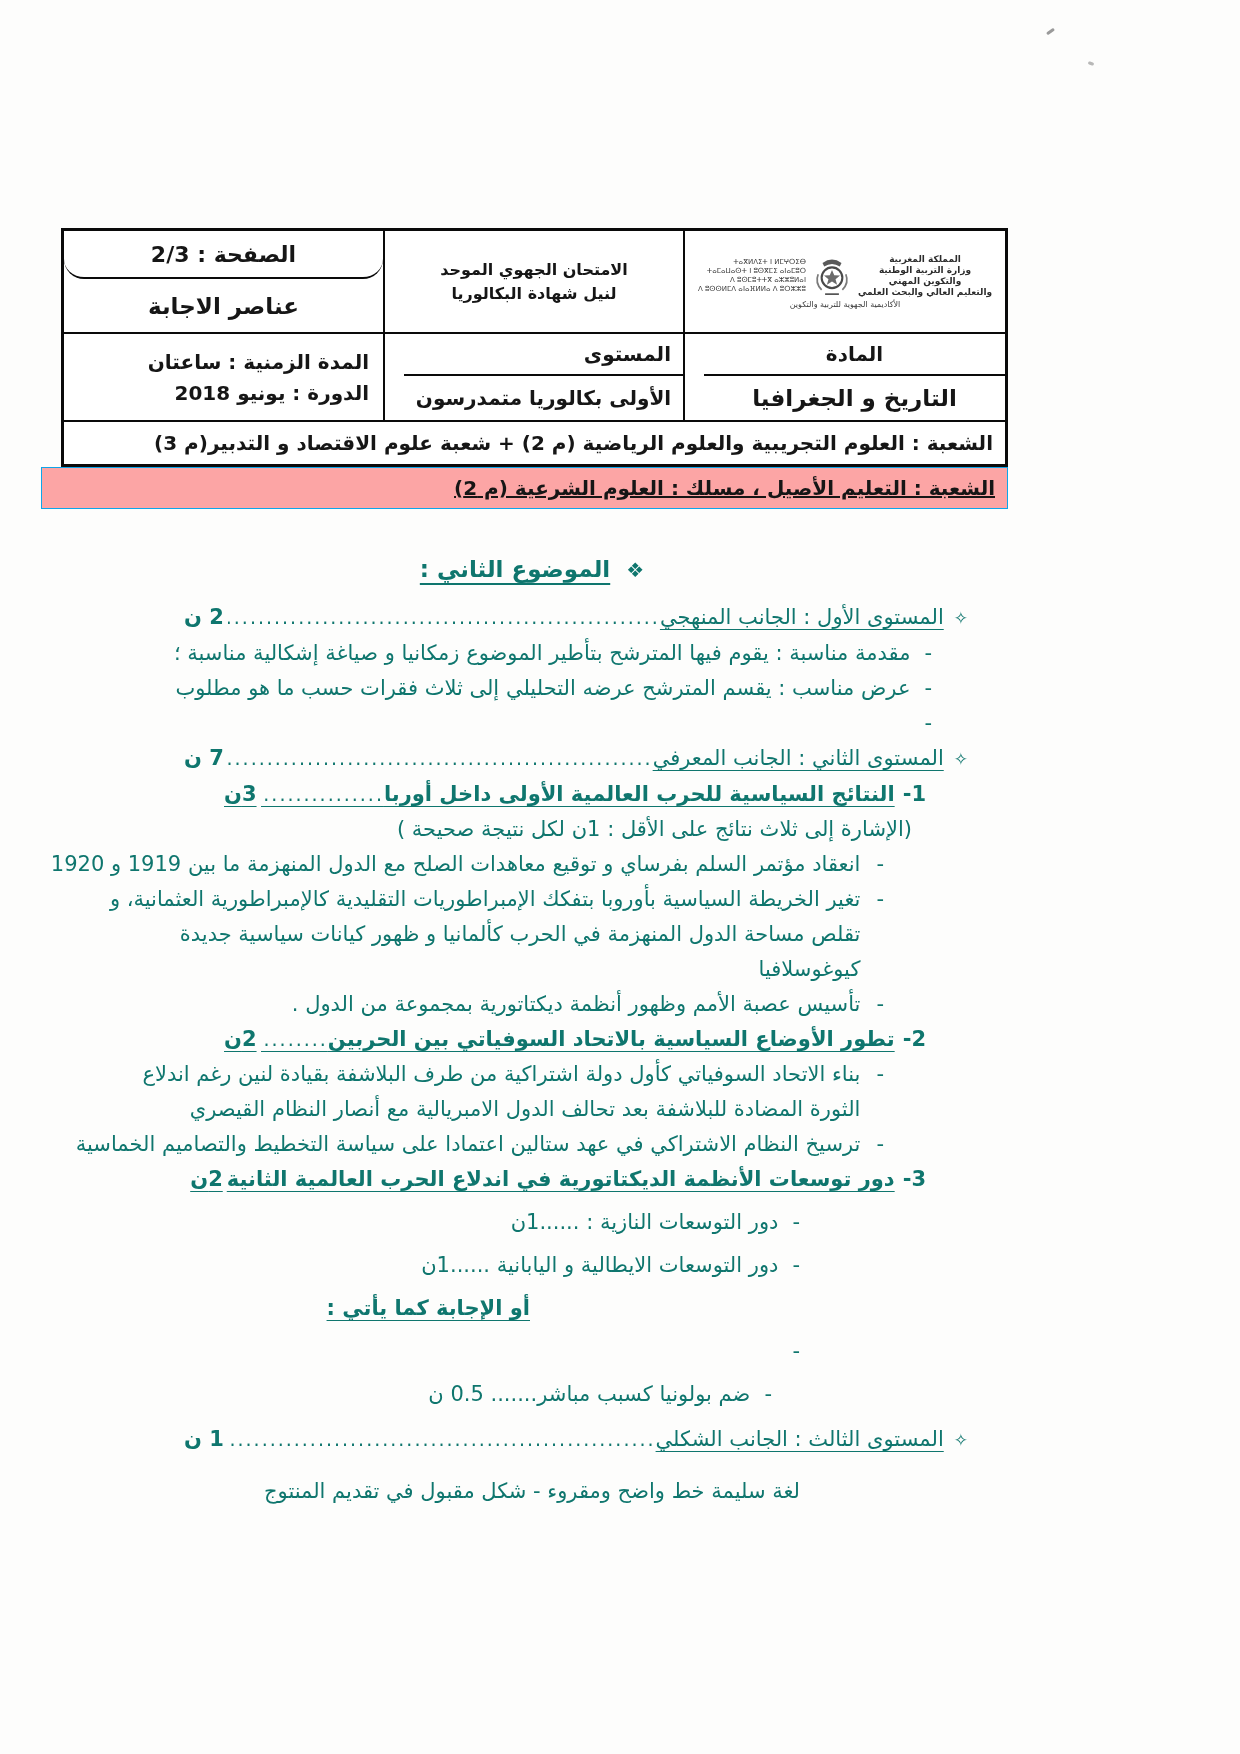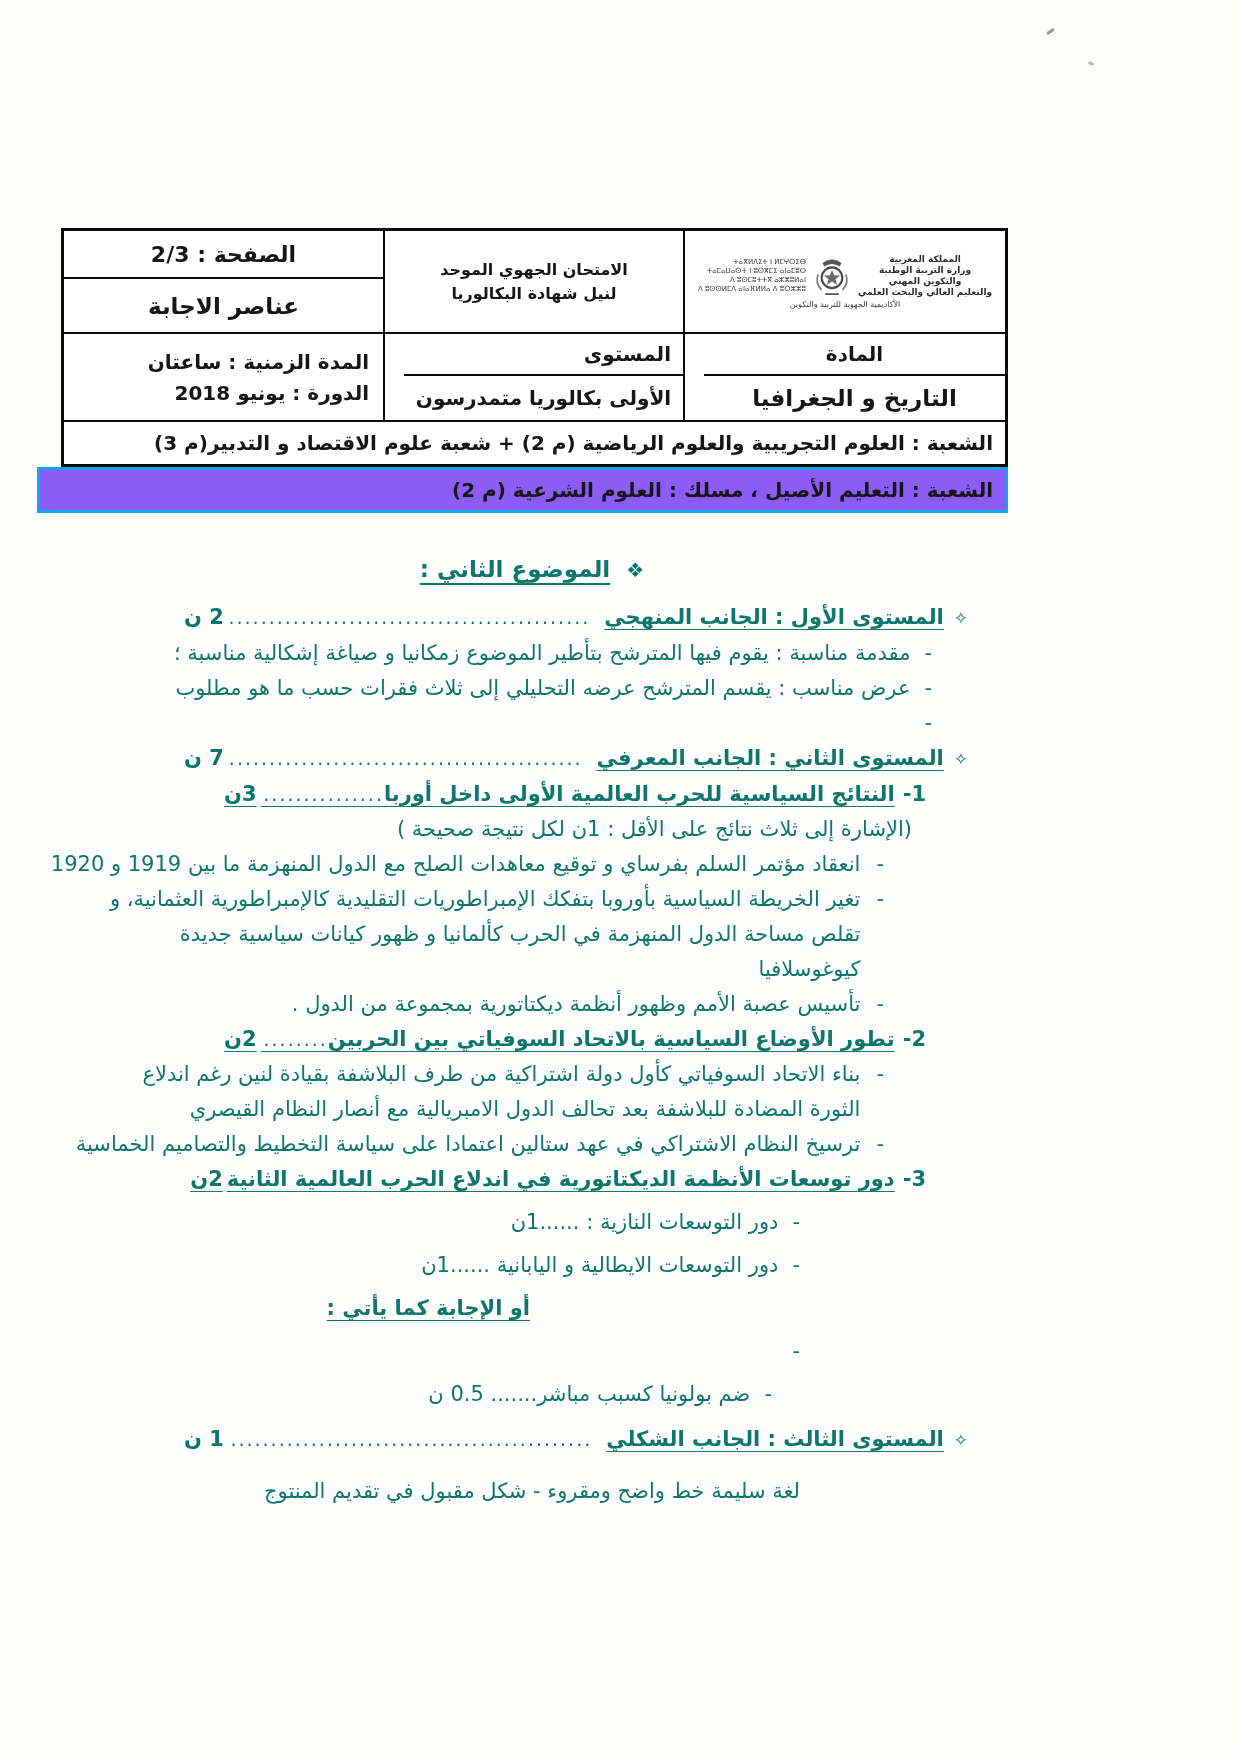--- a/index.html
+++ b/index.html
@@ -17,47 +17,47 @@
   .r1{height:101px;}
   .cell{background:#fff;min-width:0;}
   .logo-cell{border-left:2px solid #0a0a0a;display:flex;flex-direction:column;justify-content:center;padding:3px 4px;}
   .logo-row{display:flex;align-items:center;justify-content:center;gap:7px;}
   .logo-ar{font-size:9px;font-weight:bold;text-align:center;line-height:11px;color:#2c2c2c;white-space:nowrap;}
   .logo-tf{font-size:7px;line-height:9px;color:#3a3a3a;white-space:nowrap;}
   .emblem{width:38px;height:44px;flex:0 0 auto;}
   .logo-academy{font-size:8px;text-align:center;color:#3a3a3a;margin-top:2px;white-space:nowrap;}
   .title-cell{border-left:2px solid #0a0a0a;display:flex;flex-direction:column;align-items:center;justify-content:center;gap:5px;font-size:16px;font-weight:bold;}
   .page-cell{display:flex;flex-direction:column;}
-  .page-top{height:46px;border-bottom:2px solid #0a0a0a;display:flex;align-items:center;justify-content:center;font-size:22px;font-weight:bold;}
+  .page-top{height:46px;border-bottom:2px solid #0a0a0a;display:flex;align-items:center;justify-content:center;font-size:22px;font-weight:bold;border-radius:20px;}
   .page-bottom{flex:1;display:flex;align-items:center;justify-content:center;font-size:23px;font-weight:bold;}
   .r2{border-top:2px solid #0a0a0a;height:86px;}
   .c2{display:flex;flex-direction:column;padding-left:19px;}
   .c-level,.c-subject{border-left:2px solid #0a0a0a;}
   .c2 .lbl{height:40px;display:flex;align-items:center;font-size:20px;font-weight:bold;}
   .c-level .lbl{border-bottom:2px solid #0a0a0a;padding-right:12px;}
   .c-subject .lbl{border-bottom:2px solid #0a0a0a;justify-content:center;}
   .c2 .val{flex:1;display:flex;align-items:center;justify-content:center;font-weight:bold;}
   .c-level .val{font-size:20px;}
   .c-subject .val{font-size:23px;}
   .c-time{justify-content:center;gap:7px;padding-right:14px;}
   .c-time div{font-size:20px;font-weight:bold;}
   .r3{border-top:2px solid #0a0a0a;padding:9px 12px;font-size:20px;font-weight:bold;white-space:nowrap;}
-  .hdr2{position:absolute;top:467px;right:232px;width:941px;border:3px solid #0ea5e9;background:#8b5cf6;
-        padding:8px 12px;font-size:20px;font-weight:bold;white-space:nowrap;}
+  .hdr2{position:absolute;top:467px;right:232px;width:941px;border:1px solid #0ea5e9;background:#fca5a5;
+        padding:8px 12px;font-size:20px;font-weight:bold;white-space:nowrap;text-decoration:underline;}
 
   
   .answers{position:absolute;top:552px;right:272px;width:872px;font-size:21px;line-height:35px;color:#0f766e;}
   .topic-title{text-align:center;font-size:23px;font-weight:bold;margin-bottom:12px;}
   .t-bullet{margin-left:8px;font-size:20px;}
   .topic-title .t-txt{text-decoration:underline;text-underline-offset:6px;text-decoration-thickness:1.6px;}
   .u{text-decoration:underline;text-underline-offset:5px;text-decoration-thickness:1.4px;}
   .line{position:relative;}
   .level{display:flex;align-items:baseline;padding-left:88px;}
   .lv-bullet{font-size:17px;margin-left:10px;flex:0 0 auto;}
-  .lv-label{font-weight:bold;white-space:nowrap;margin-left:14px;}
+  .lv-label{font-weight:normal;white-space:nowrap;}
   .dots{flex:1 1 auto;overflow:hidden;white-space:nowrap;letter-spacing:2px;font-size:19px;}
   .score{font-weight:bold;white-space:nowrap;margin-right:4px;}
   .numline{display:flex;align-items:baseline;padding-right:42px;padding-left:128px;}
   .num{font-weight:bold;margin-left:8px;flex:0 0 auto;}
   .nm-label{font-weight:bold;white-space:nowrap;}
   .item{display:flex;column-gap:14px;padding-right:36px;white-space:nowrap;}
   .item2{display:flex;column-gap:16px;padding-right:84px;}
   .item2 .txt{flex:1;}
   .item2.nw{white-space:nowrap;}
   .item3{display:flex;column-gap:14px;padding-right:168px;white-space:nowrap;}

